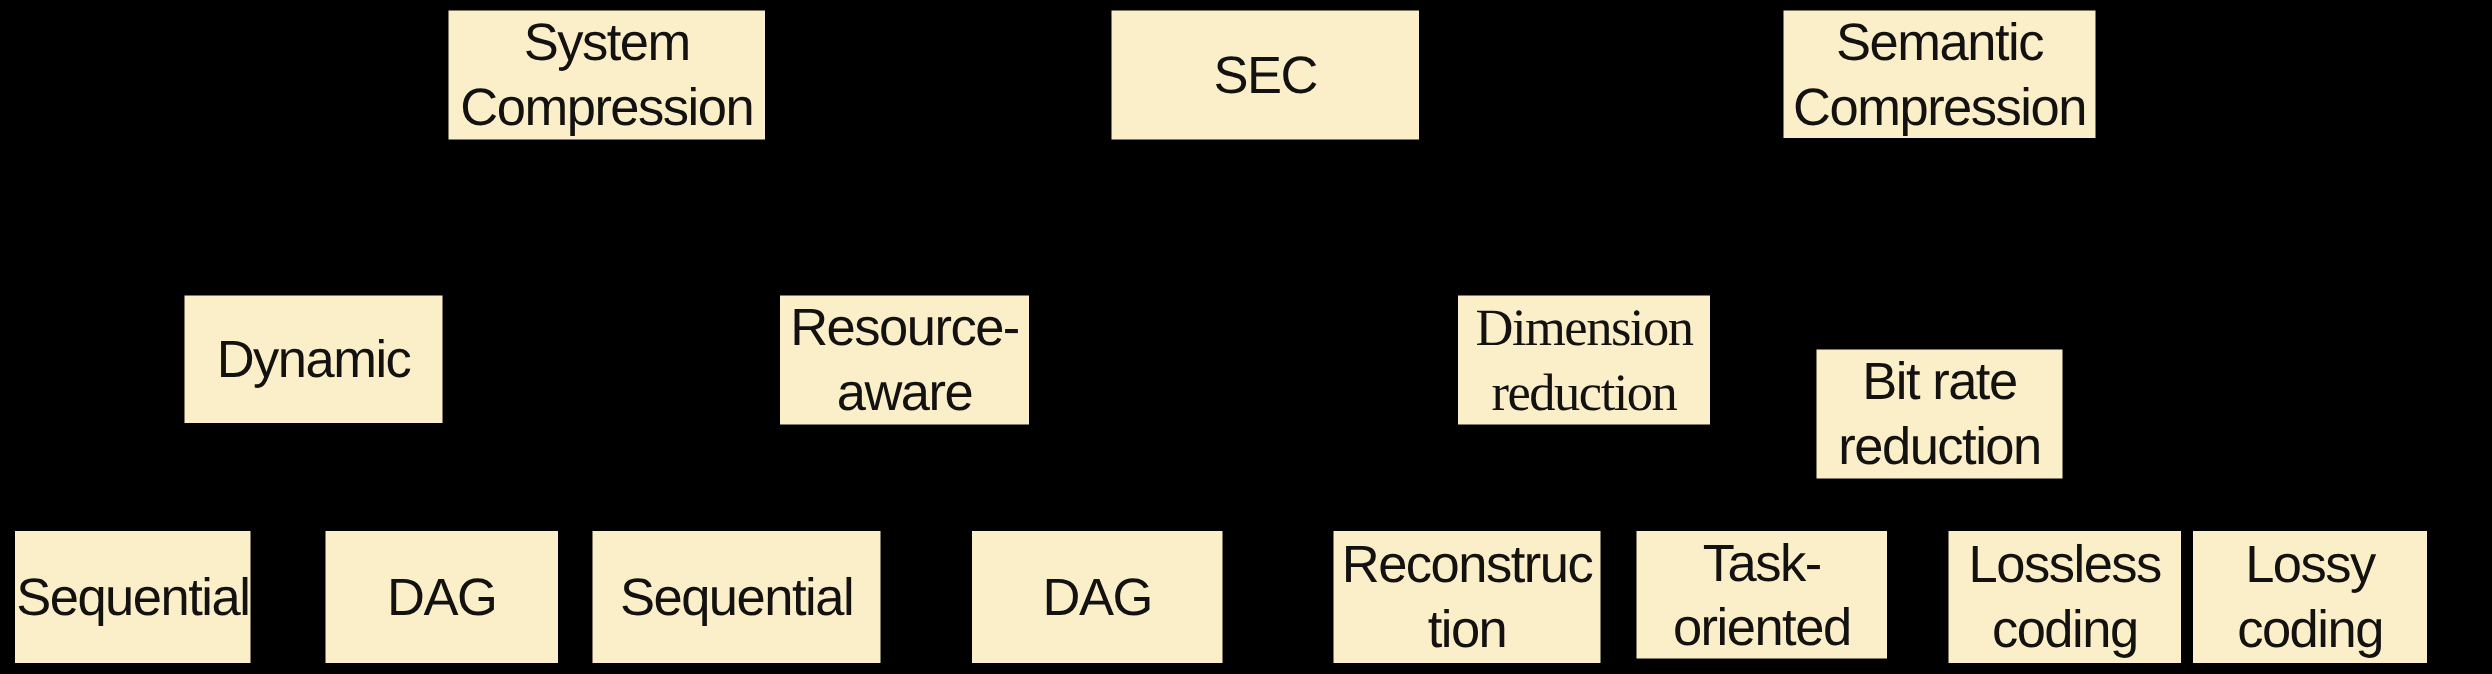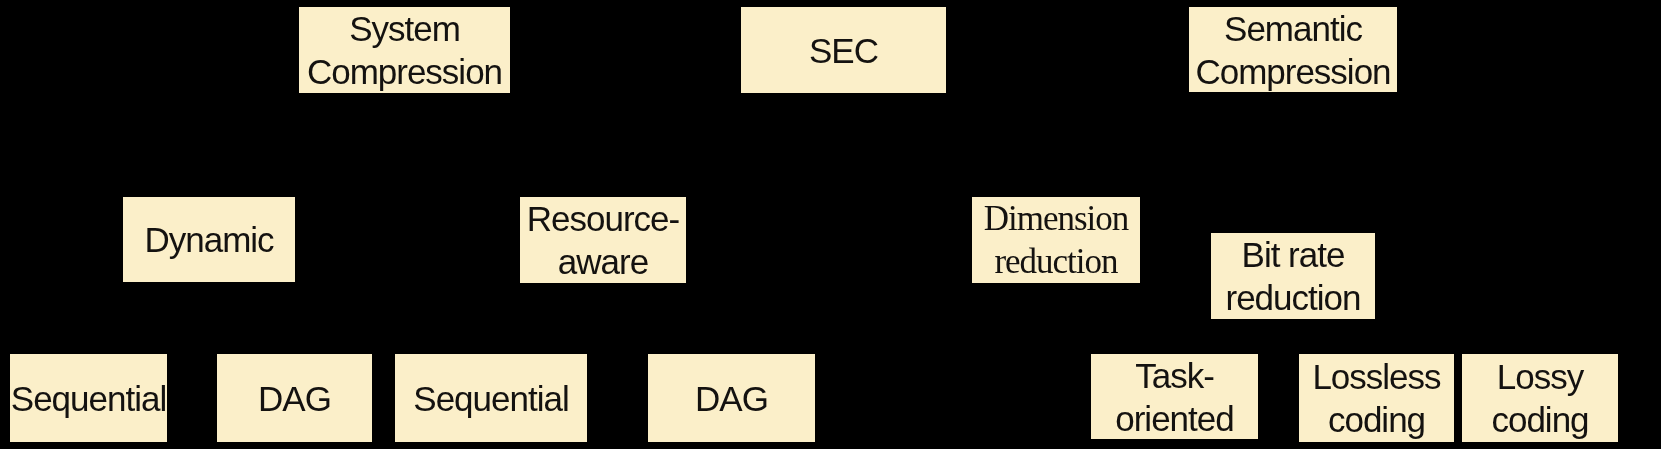--- a/index.html
+++ b/index.html
@@ -65,20 +65,22 @@
 aware</div>
   <div class="node p-dimension-reduction">Dimension
 reduction</div>
   <div class="node p-bit-rate-reduction">Bit rate
 reduction</div>
 
   <div class="node p-sequential-dynamic">Sequential</div>
   <div class="node p-dag-dynamic">DAG</div>
   <div class="node p-sequential-resource">Sequential</div>
   <div class="node p-dag-resource">DAG</div>
+  <div class="node p-reconstruction">Reconstruc
+tion</div>
   <div class="node p-task-oriented">Task-
 oriented</div>
   <div class="node p-lossless-coding">Lossless
 coding</div>
   <div class="node p-lossy-coding">Lossy
 coding</div>
 
 </div>
 
 </body></html>

